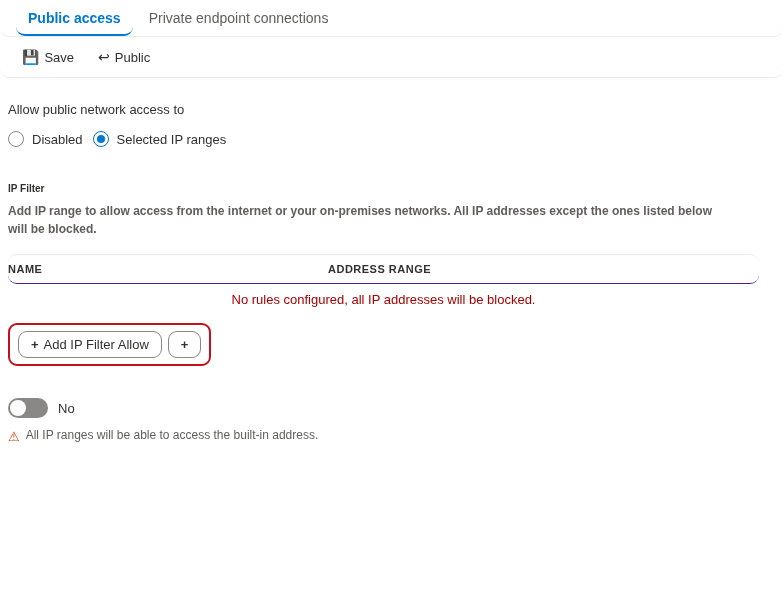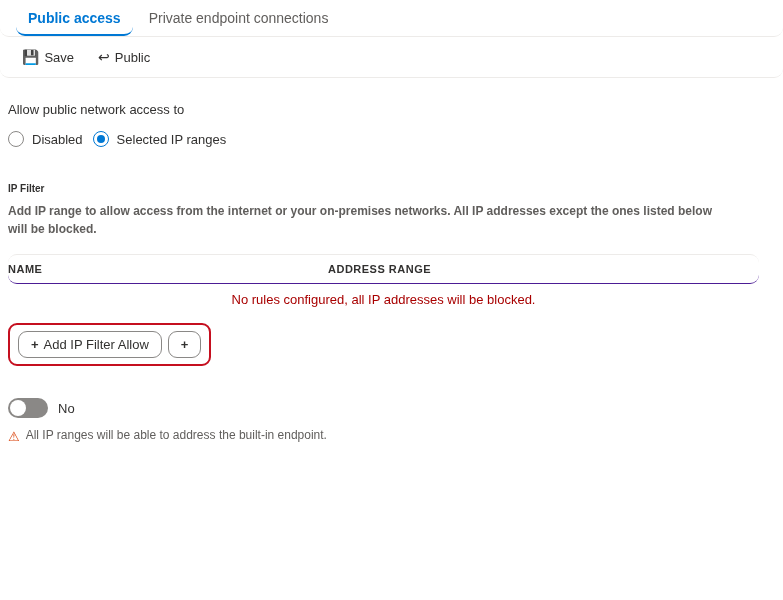--- a/index.html
+++ b/index.html
@@ -300,17 +300,17 @@
     </div>
   </div>
 
   <div class="builtin-section">
     <div class="toggle-row">
       <div class="toggle-switch"></div>
       <span class="toggle-text">No</span>
     </div>
     <div class="warning-row">
       <span class="warning-icon">⚠</span>
-      <span>All IP ranges will be able to address the built-in endpoint.</span>
+      <span>All IP ranges will be able to access the built-in address.</span>
     </div>
   </div>
 
 </div>
 
 </body></html>

